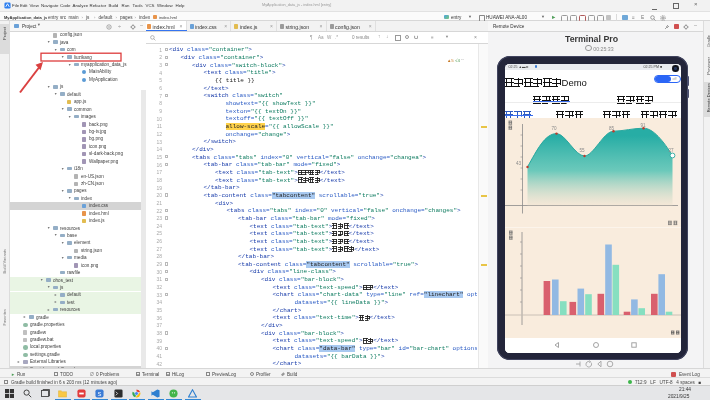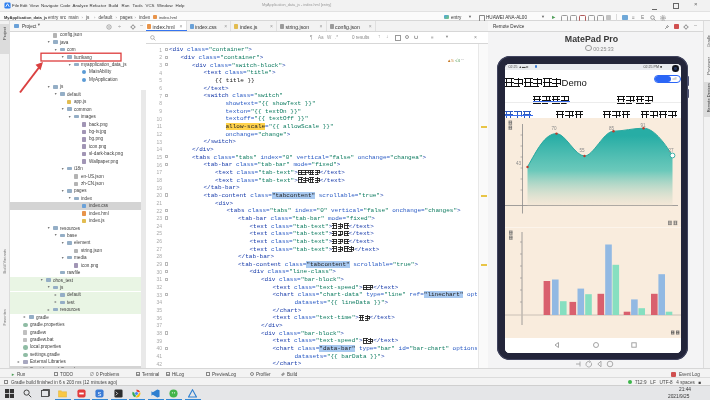--- a/index.html
+++ b/index.html
@@ -395,21 +395,21 @@
   </div>
 <div class="abs" style="left:447px;top:58px;font-size:4.4px;color:#888;white-space:nowrap;">
 <span style="color:#c77b28;">▲5</span> <span style="color:#4d9a52;">√4</span> ˇˆ
 </div>
 <div class="abs" style="left:477.5px;top:43.5px;width:10.5px;height:324.5px;background:#fafafa;border-left:1px solid #e8e8e8;box-sizing:border-box;">
 <div class="abs" style="left:2px;top:82px;width:6px;height:2px;background:#e8c547;"></div>
 <div class="abs" style="left:2px;top:151px;width:6px;height:2px;background:#e8c547;"></div>
 <div class="abs" style="left:2px;top:220px;width:6px;height:2px;background:#e8c547;"></div>
 </div>
 <div class="abs" style="left:488px;top:32px;width:215px;height:336px;background:#f4f4f5;"></div>
-<div class="abs" style="left:484px;top:33.5px;width:215px;text-align:center;font-size:8.8px;font-weight:bold;color:#383838;">MatePad Pro</div>
+<div class="abs" style="left:484px;top:33.5px;width:215px;text-align:center;font-size:8.8px;font-weight:bold;color:#383838;">Terminal Pro</div>
 <div class="abs" style="left:492px;top:44.5px;width:215px;text-align:center;font-size:5.2px;color:#888;">
 <span style="display:inline-block;width:4.5px;height:4.5px;border:0.8px solid #999;border-radius:50%;vertical-align:-0.8px;"></span> 00:25:33</div>
 <div class="abs" style="left:496.5px;top:55.5px;width:191.5px;height:304.5px;background:#23253a;border-radius:13px;box-shadow:inset 0 0 0 1px #41445f;"></div>
 <div class="abs" style="left:687.2px;top:76px;width:1.6px;height:10px;background:#4a4e6e;border-radius:1px;"></div>
 <div class="abs" style="left:687.2px;top:89px;width:1.6px;height:9px;background:#4a4e6e;border-radius:1px;"></div>
 <div class="abs" style="left:504.5px;top:63.5px;width:176.5px;height:289px;background:#ffffff;border-radius:4.5px;overflow:hidden;">
     <div class="abs" style="left:0;top:0;width:176.5px;height:6.5px;background:#e9ebf0;">
 <span class="abs" style="left:4px;top:1.2px;font-size:3.6px;color:#444;">02:25 ▲▬►</span>
 <span class="abs" style="left:30px;top:1.8px;width:2.6px;height:2.6px;background:#3a7bd5;border-radius:50%;"></span>
 <span class="abs" style="left:139px;top:1.2px;font-size:3.6px;color:#444;">02:25 PM ■</span>

